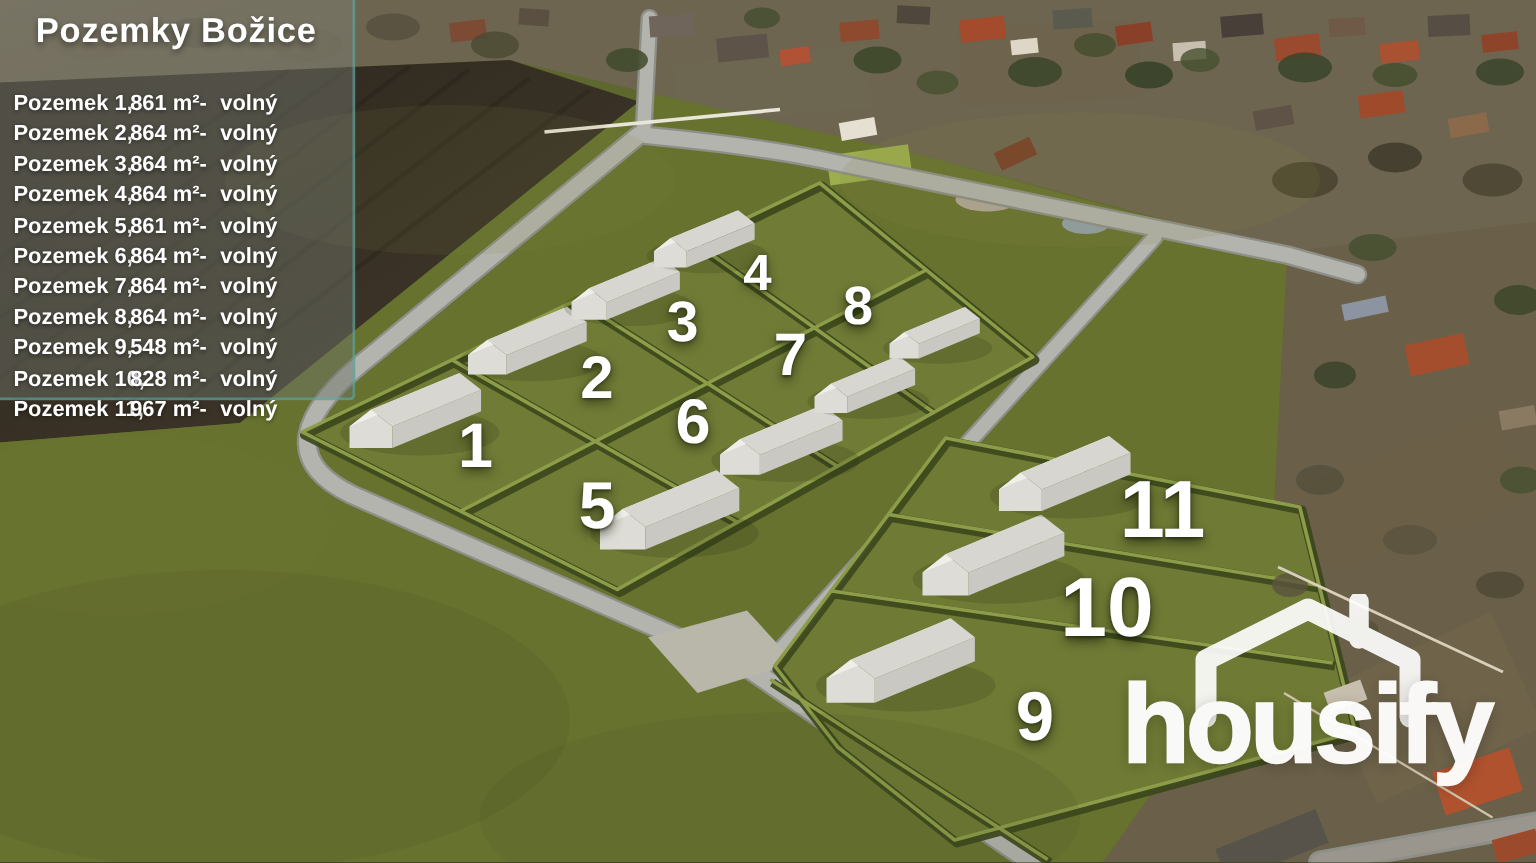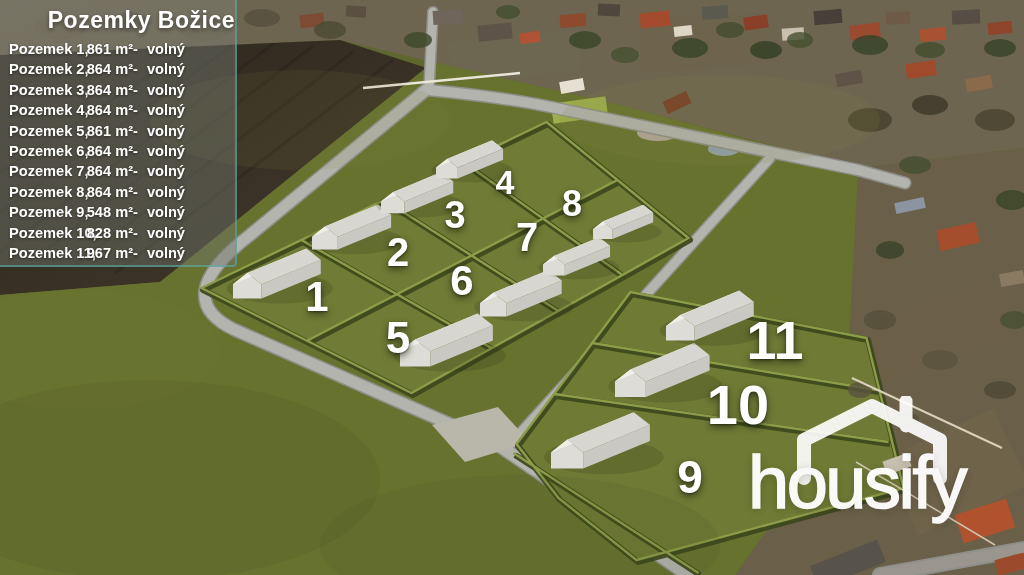--- a/index.html
+++ b/index.html
@@ -8,33 +8,33 @@
   .scene-svg{position:absolute;left:0;top:0;width:1024px;height:575px;}
   
   .pnum{position:absolute;transform:translate(-50%,-50%);color:#fff;font-weight:bold;
         text-shadow:0 3px 7px rgba(18,24,8,.65),0 1px 2px rgba(18,24,8,.55);
         line-height:1;z-index:2;}
   
   .legend{position:absolute;left:0;top:0;width:237px;height:267px;z-index:3;
           background:linear-gradient(160deg,rgba(133,136,128,.42),rgba(108,114,102,.48));
           border:2px solid rgba(88,168,162,.60);border-left:none;border-top:none;
           border-radius:0 0 4px 0;box-sizing:border-box;}
-  .legend-title{color:#fff;font-size:23px;font-weight:bold;text-align:right;
+  .legend-title{color:#fff;font-size:23px;font-weight:bold;text-align:center;
           padding:7px 0 7px;letter-spacing:.5px;text-shadow:0 2px 4px rgba(0,0,0,.45);}
   .legend-row{display:flex;align-items:baseline;height:20.4px;padding:0 50px 0 9px;
           color:#fff;font-size:14.6px;font-weight:bold;white-space:nowrap;
           text-shadow:0 1px 3px rgba(0,0,0,.5);}
   .plot-label{min-width:66px;margin-right:5px;}
   .plot-area{}
   .dash{margin-left:auto;}
-  .status{margin-left:9px;}
+  .status{margin-left:9px;margin-top:20px;}
   
   .logo{position:absolute;left:746px;top:396px;width:272px;height:158px;z-index:3;opacity:.96;}
   .logo-icon{position:absolute;left:0;top:0;}
-  .logo-text{position:absolute;left:2px;top:44px;color:#fff;font-size:74px;font-weight:normal;
+  .logo-text{position:absolute;left:2px;top:44px;color:#fff;font-size:74px;font-weight:bold;
           letter-spacing:-2.5px;-webkit-text-stroke:1.5px #ffffff;
           text-shadow:0 2px 10px rgba(0,0,0,.25);}
 </style>
 </head>
 <body>
 
 <div class="scene">
 
   <svg class="scene-svg" viewBox="0 0 1024 575">
     <defs>

